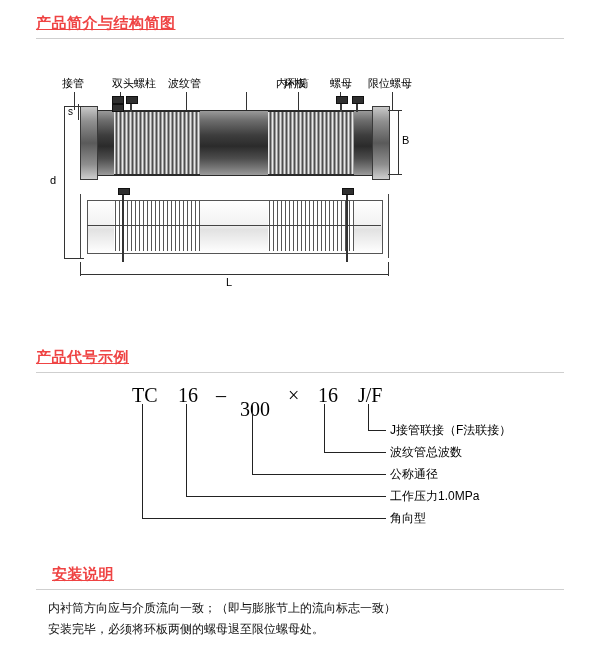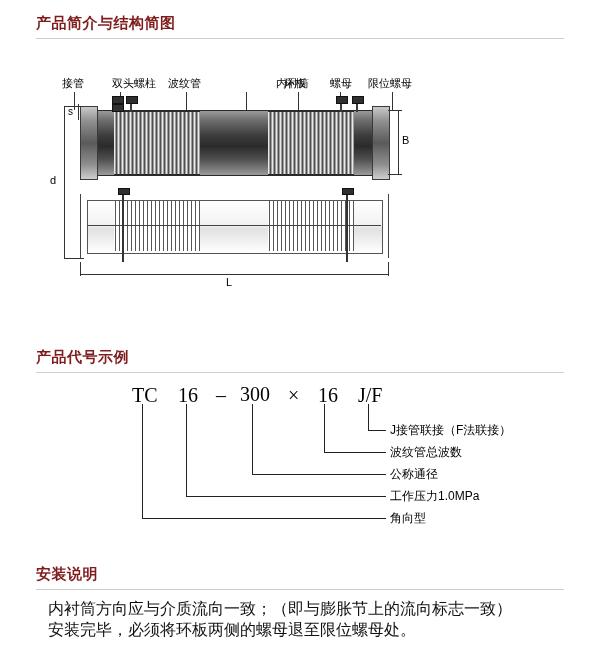--- a/index.html
+++ b/index.html
@@ -12,22 +12,23 @@
     height: 652px;
     position: relative;
     font-family: "Liberation Sans", sans-serif;
     color: #000;
     overflow: hidden;
   }
   .section-title {
     position: absolute;
     font-size: 15px;
     font-weight: bold;
-    color: #7f1d1d;
+    color: #ef4444;
     letter-spacing: 0.5px;
+    text-decoration: underline;
   }
   .title-rule {
     position: absolute;
     height: 1px;
     background: #cfcfcf;
   }
 
   
   #diagram-area {
     position: absolute;
@@ -147,21 +148,21 @@
   }
 
   
   #notes-area {
     position: absolute;
     left: 48px;
     top: 598px;
     width: 520px;
   }
   .note-line {
-    font-size: 16px;
+    font-size: 12px;
     line-height: 21px;
     color: #111;
     white-space: nowrap;
   }
 </style>
 </head>
 <body>
 
 <div class="section-title" style="left:36px; top:14px;">产品简介与结构简图</div>
 <div class="title-rule" style="left:36px; top:38px; width:528px;"></div>
@@ -232,21 +233,21 @@
   <div class="dim-text" style="left:186px; top:214px;">L</div>
 </div>
 
 <div class="section-title" style="left:36px; top:348px;">产品代号示例</div>
 <div class="title-rule" style="left:36px; top:372px; width:528px;"></div>
 
 <div id="code-area">
   <div class="code-token" style="left:92px;  top:12px;">TC</div>
   <div class="code-token" style="left:138px; top:12px;">16</div>
   <div class="code-token" style="left:176px; top:12px;">–</div>
-  <div class="code-token" style="left:200px; top:11px;">300</div>
+  <div class="code-token" style="left:200px; top:26px;">300</div>
   <div class="code-token" style="left:248px; top:12px;">×</div>
   <div class="code-token" style="left:278px; top:12px;">16</div>
   <div class="code-token" style="left:318px; top:12px;">J/F</div>
 
   <div class="code-vline" style="left:102px; top:32px; height:114px;"></div>
   <div class="code-vline" style="left:146px; top:32px; height:92px;"></div>
   <div class="code-vline" style="left:212px; top:32px; height:70px;"></div>
   <div class="code-vline" style="left:284px; top:32px; height:48px;"></div>
   <div class="code-vline" style="left:328px; top:32px; height:26px;"></div>
 
@@ -256,19 +257,19 @@
   <div class="code-hline" style="left:146px; top:124px; width:200px;"></div>
   <div class="code-hline" style="left:102px; top:146px; width:244px;"></div>
 
   <div class="code-desc" style="left:350px; top:50px;text-align:center;">J接管联接（F法联接）</div>
   <div class="code-desc" style="left:350px; top:72px;">波纹管总波数</div>
   <div class="code-desc" style="left:350px; top:94px;">公称通径</div>
   <div class="code-desc" style="left:350px; top:116px;">工作压力1.0MPa</div>
   <div class="code-desc" style="left:350px; top:138px;">角向型</div>
 </div>
 
-<div class="section-title" style="left:36px; top:565px;">安装说明</div>
+<div class="section-title" style="left:52px; top:565px;">安装说明</div>
 <div class="title-rule" style="left:36px; top:589px; width:528px;"></div>
 
 <div id="notes-area">
   <div class="note-line">内衬筒方向应与介质流向一致；（即与膨胀节上的流向标志一致）</div>
   <div class="note-line">安装完毕，必须将环板两侧的螺母退至限位螺母处。</div>
 </div>
 
 </body></html>

